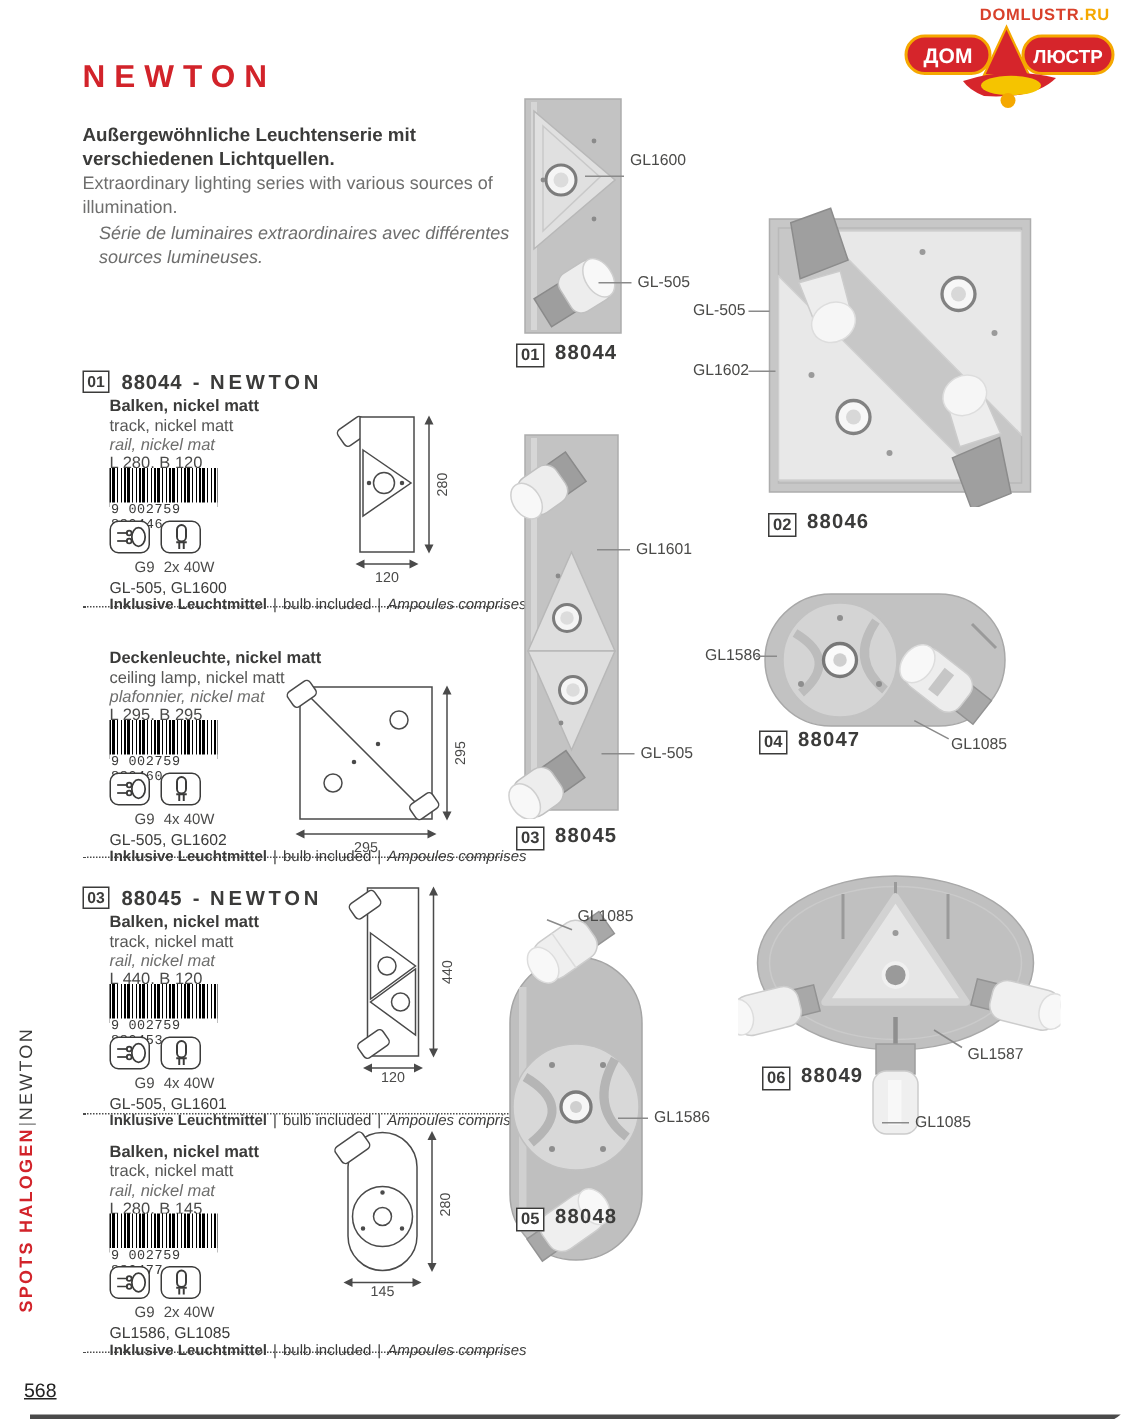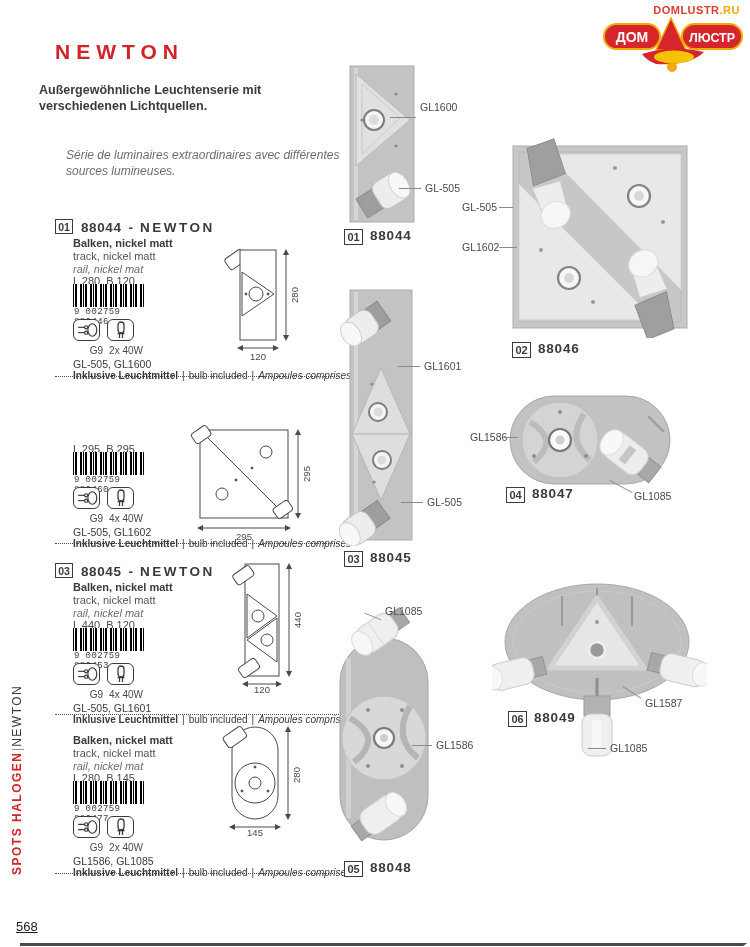--- a/index.html
+++ b/index.html
@@ -9,29 +9,29 @@
 
   
   .logo { position:absolute; left:598px; top:4px; width:146px; text-align:right; }
   .logo-url { font-size:11px; font-weight:bold; letter-spacing:.5px; padding-right:4px; }
   .logo-url .u1 { color:#d8402b; }
   .logo-url .u2 { color:#f5a800; }
 
   
   .title { position:absolute; left:55px; top:40px; font-size:21px; font-weight:600;
            letter-spacing:6px; color:#d2232a; }
-  .intro-de { position:absolute; left:39px; top:82px; width:252px; font-size:12.5px;
+  .intro-de { position:absolute; left:55px; top:82px; width:252px; font-size:12.5px;
               font-weight:bold; line-height:16px; color:#3b3b3a; }
   .intro-en { position:absolute; left:55px; top:114px; width:286px; font-size:12px;
               line-height:16px; color:#6e6e6d; }
   .intro-fr { position:absolute; left:66px; top:147px; width:292px; font-size:12px;
               font-style:italic; line-height:16px; color:#6e6e6d; }
 
   
-  .product { position:absolute; left:55px; width:284px; border-bottom:1px dotted #4c4c4c; }
+  .product { position:absolute; left:55px; width:284px; border-bottom:1px dotted #4c4c4c;margin-top:28px; }
   .p1 { top:214px; height:163px; }
   .p2 { top:382px; height:162px; }
   .p3 { top:558px; height:157px; }
   .p4 { top:711px; height:163px; }
 
   .prod-head { position:absolute; left:0; top:4px; white-space:nowrap; }
   .idx-box { display:inline-block; width:18px; height:15px; line-height:14px; text-align:center;
              border:1.2px solid #3b3b3a; font-size:10.5px; font-weight:bold; vertical-align:1px; }
   .sku { font-size:13.5px; font-weight:bold; letter-spacing:.6px; margin-left:8px; }
   .dash { font-size:13.5px; font-weight:bold; margin:0 7px; }
@@ -104,20 +104,21 @@
       <path d="M40,38 Q69,28 102,36 Q88,50 54,48 Q44,44 40,38 Z" fill="#d6252b"></path>
       <ellipse cx="72" cy="41" rx="20" ry="6.5" fill="#f5c400"></ellipse>
       <circle cx="70" cy="51" r="5" fill="#f5a800"></circle>
       <text x="30" y="26" text-anchor="middle" font-size="14" font-weight="bold" fill="#fff">ДОМ</text>
       <text x="110" y="26" text-anchor="middle" font-size="12.5" font-weight="bold" fill="#fff">ЛЮСТР</text>
     </svg>
   </div>
 
   <h1 class="title">NEWTON</h1>
   <p class="intro-de">Außergewöhnliche Leuchtenserie mit verschiedenen Lichtquellen.</p>
+  <p class="intro-en">Extraordinary lighting series with various sources of illumination.</p>
   <p class="intro-fr">Série de luminaires extraordinaires avec différentes sources lumineuses.</p>
 
   <section class="product p1">
     <div class="prod-head">
       <span class="idx-box">01</span><span class="sku">88044</span><span class="dash">-</span><span class="pname">NEWTON</span>
     </div>
     <div class="desc">
       <div class="de">Balken, nickel matt</div>
       <div class="en">track, nickel matt</div>
       <div class="fr">rail, nickel mat</div>
@@ -170,20 +171,25 @@
           <polygon points="63,93 69,93 66,99"></polygon>
         <polygon points="23,103 23,109 17,106"></polygon>
           <polygon points="53,103 53,109 59,106"></polygon>
       </g>
       <text x="78" y="53" transform="rotate(-90 78 53)" text-anchor="middle">280</text>
       <text x="38" y="118" text-anchor="middle">120</text>
     </svg>
   </section>
 
   <section class="product p2">
+    <div class="desc">
+      <div class="de">Deckenleuchte, nickel matt</div>
+      <div class="en">ceiling lamp, nickel matt</div>
+      <div class="fr">plafonnier, nickel mat</div>
+    </div>
     <div class="size">L 295, B 295</div>
     <div class="barcode">
       <div class="bars"></div>
       <span class="bc-num">9 002759 880460</span>
     </div>
     <div class="icon-box ib1">
       <svg width="22" height="16" viewBox="0 0 24 18" fill="none" stroke="#3b3b3a" stroke-width="1.3">
         <path d="M2,6 h8"></path>
           <path d="M2,12 h8"></path>
           <circle cx="11" cy="6" r="1.8"></circle>
@@ -437,21 +443,21 @@
     <g transform="rotate(145 46 218)">
       <rect x="56" y="206" width="16" height="18" fill="#a8a8a8" stroke="#939393"></rect>
       <rect x="20" y="202" width="42" height="28" rx="10" fill="#efefef" stroke="#cccccc"></rect>
       <ellipse cx="23" cy="216" rx="9" ry="13" fill="#f8f8f8" stroke="#dddddd"></ellipse>
     </g>
   </svg>
   <div class="leader" style="left:364px;top:616px;width:18px;transform:rotate(22deg)"></div>
   <div class="photo-label" style="left:385px;top:605px">GL1085</div>
   <div class="leader" style="left:412px;top:745px;width:20px"></div>
   <div class="photo-label" style="left:436px;top:739px">GL1586</div>
-  <div class="photo-cap" style="left:344px;top:859px">
+  <div class="photo-cap" style="left:344px;top:803px">
     <span class="pc-idx">05</span><span class="pc-sku">88048</span>
   </div>
 
   <svg class="fig" style="left:503px;top:138px" width="192" height="200" viewBox="0 0 192 200">
     <rect x="10" y="8" width="174" height="182" fill="#c7c7c7" stroke="#adadad"></rect>
     <rect x="16" y="14" width="162" height="170" fill="none" stroke="#b9b9b9"></rect>
     <polygon points="44,16 178,16 178,152" fill="#e8e8e8" stroke="#cfcfcf"></polygon>
     <polygon points="16,46 16,182 152,182" fill="#e8e8e8" stroke="#cfcfcf"></polygon>
     <circle cx="136" cy="58" r="11" fill="#f7f7f7" stroke="#828282" stroke-width="2.2"></circle>
     <circle cx="136" cy="58" r="5" fill="#d8d8d8"></circle>

